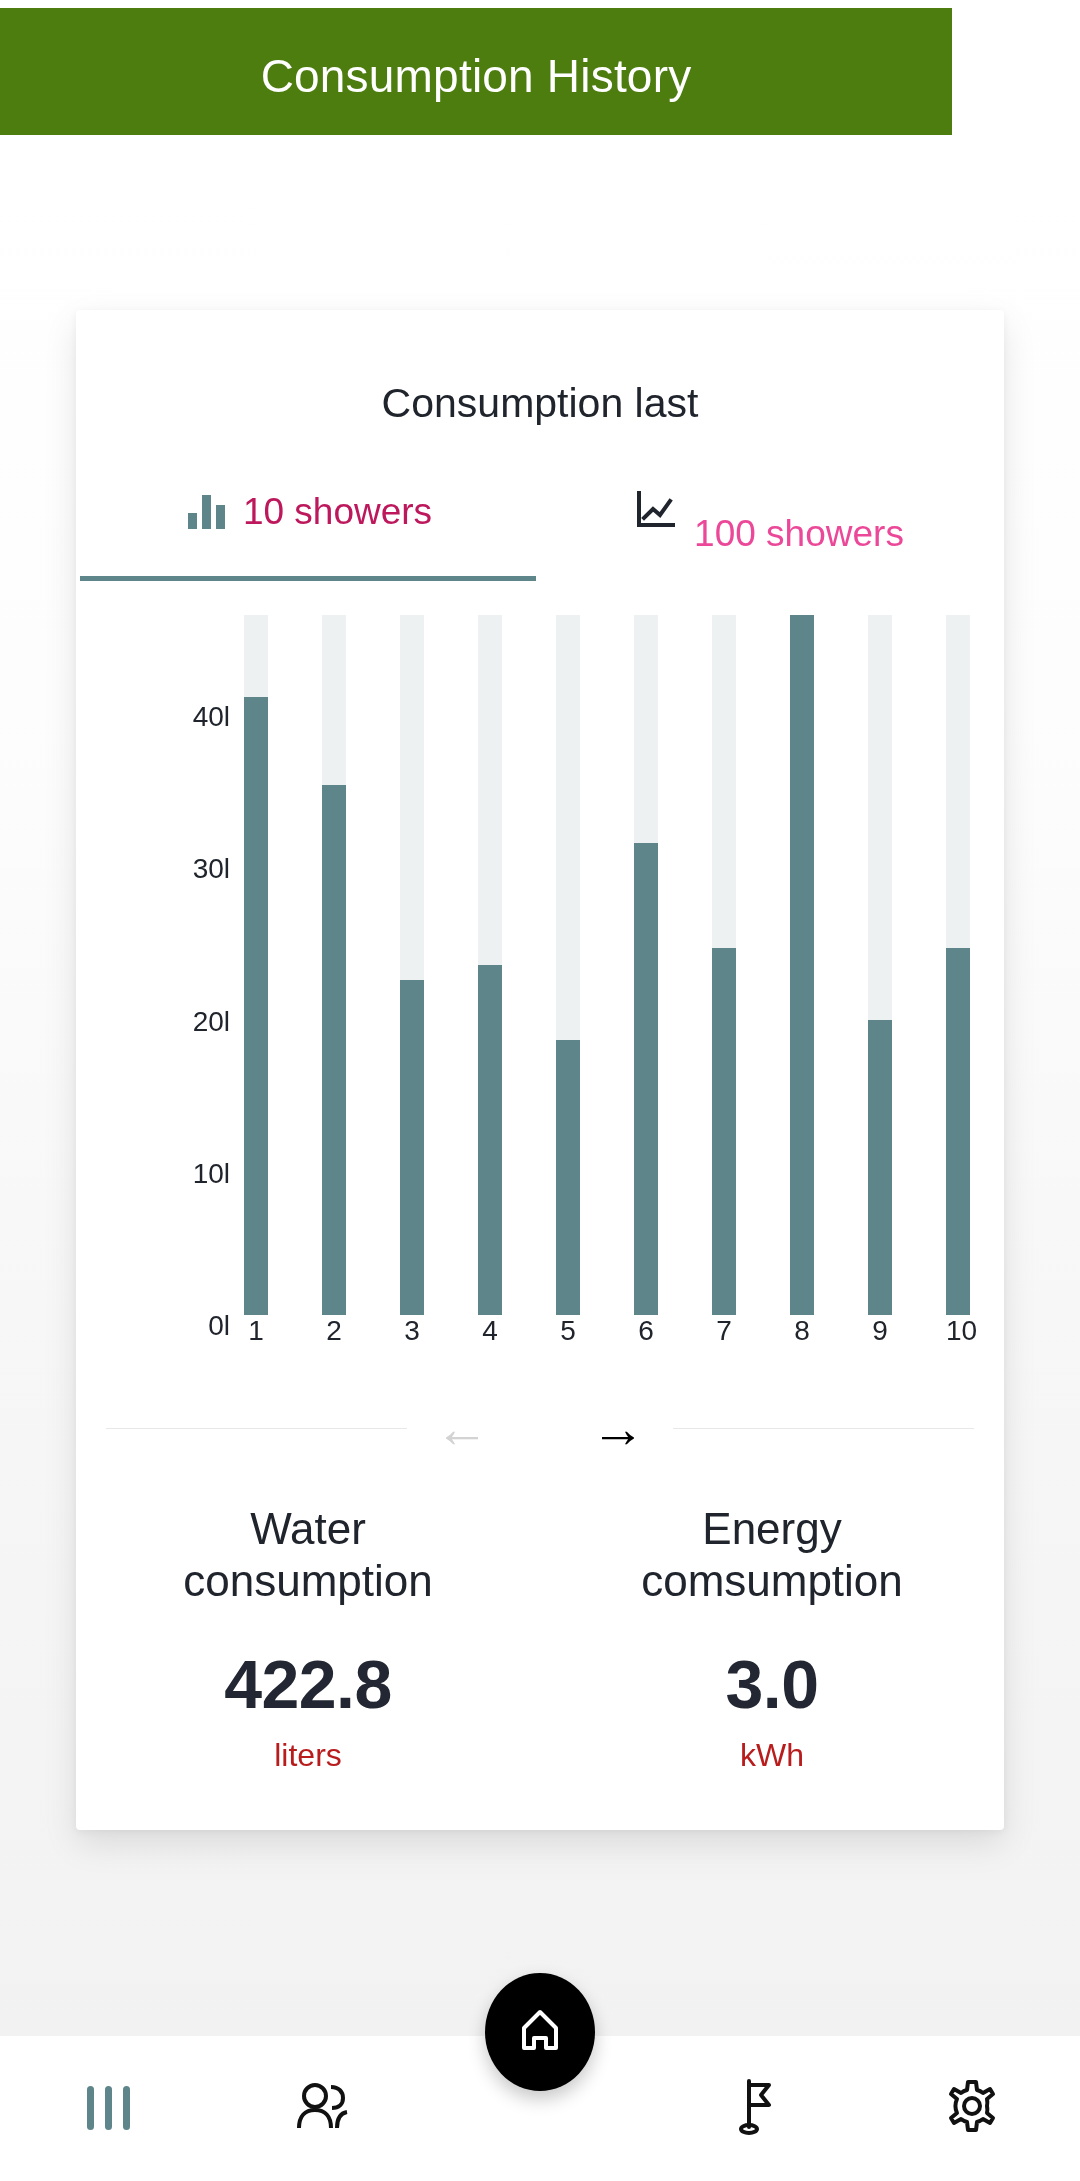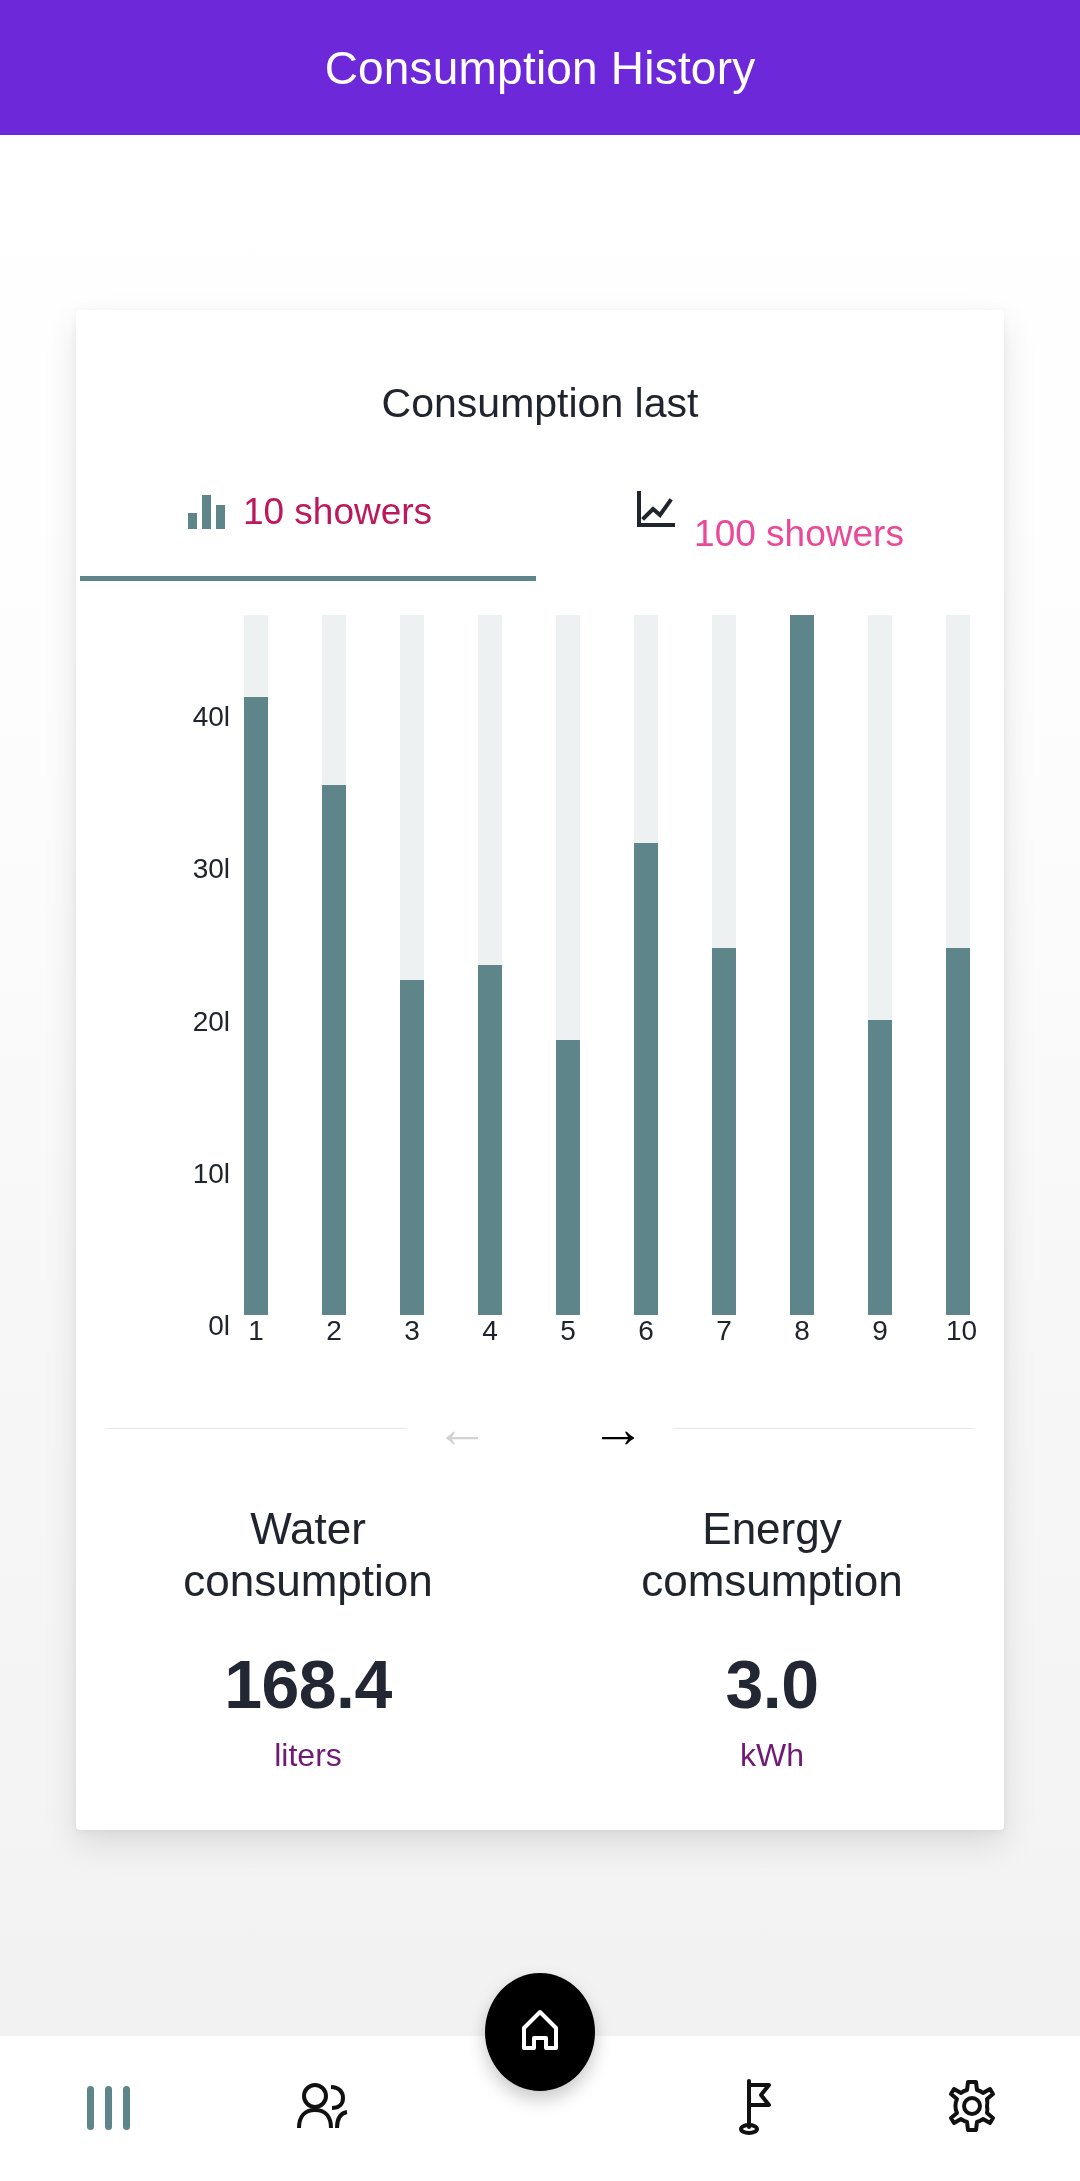--- a/index.html
+++ b/index.html
@@ -6,23 +6,23 @@
   html, body {
     width: 1080px; height: 2181px;
     font-family: "Liberation Sans", sans-serif;
     background: #ffffff;
     overflow: hidden;
   }
   body { position: relative; }
 
   
   .appbar {
-    position: absolute; left: 0; top: 0;
-    width: 1080px; height: 135px;
-    background: #6d28d9;
+    position: absolute; left: 0; top: 8px;
+    width: 952px; height: 135px;
+    background: #4d7c0f;
     display: flex; align-items: center; justify-content: center;
   }
   .appbar-title {
     color: #ffffff;
     font-size: 46px;
     font-weight: 400;
     letter-spacing: 0.2px;
   }
 
   
@@ -178,21 +178,21 @@
   }
   .stat-value {
     font-size: 68px;
     font-weight: 700;
     color: #222733;
     margin-top: 38px;
     letter-spacing: -0.5px;
   }
   .stat-unit {
     font-size: 32px;
-    color: #701a75;
+    color: #b91c1c;
     margin-top: 14px;
   }
 
   
   .bottomnav {
     position: absolute;
     left: 0; bottom: 0;
     width: 1080px; height: 146px;
   }
   .nav-shape {
@@ -336,21 +336,21 @@
     <div class="pager-gap"></div>
     <div class="pager-btn">
       <span class="arrow enabled">→</span>
     </div>
     <div class="pager-rule"></div>
   </div>
 
   <div class="stats">
     <div class="stat">
       <div class="stat-label">Water consumption</div>
-      <div class="stat-value">168.4</div>
+      <div class="stat-value">422.8</div>
       <div class="stat-unit">liters</div>
     </div>
     <div class="stat">
       <div class="stat-label">Energy comsumption</div>
       <div class="stat-value">3.0</div>
       <div class="stat-unit">kWh</div>
     </div>
   </div>
 
 </div>

